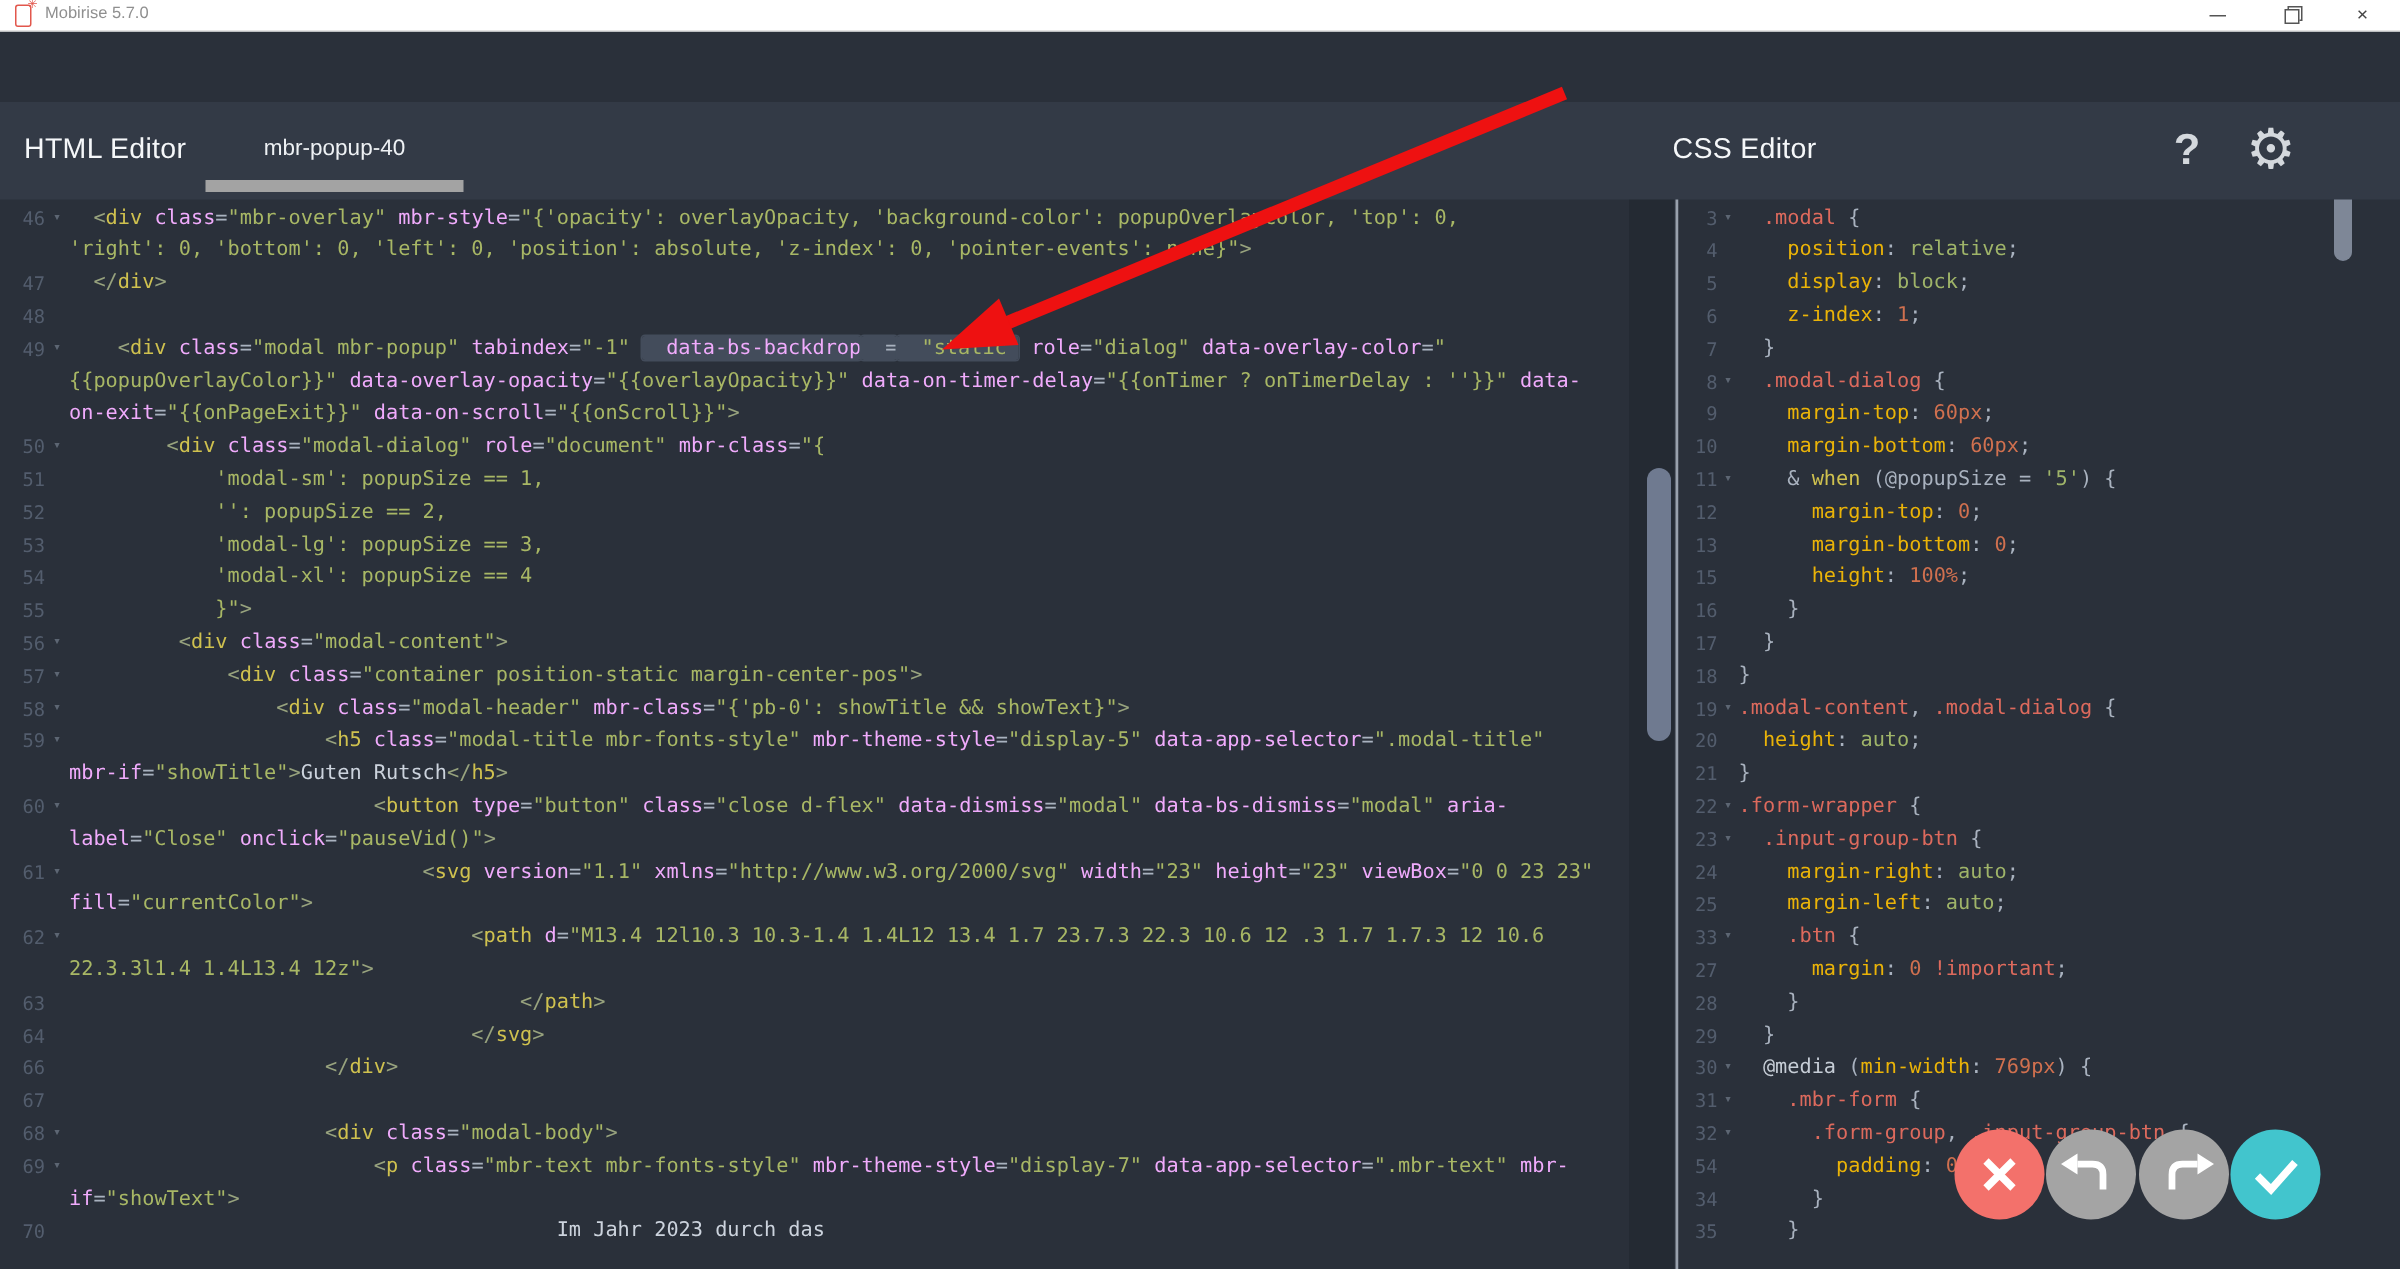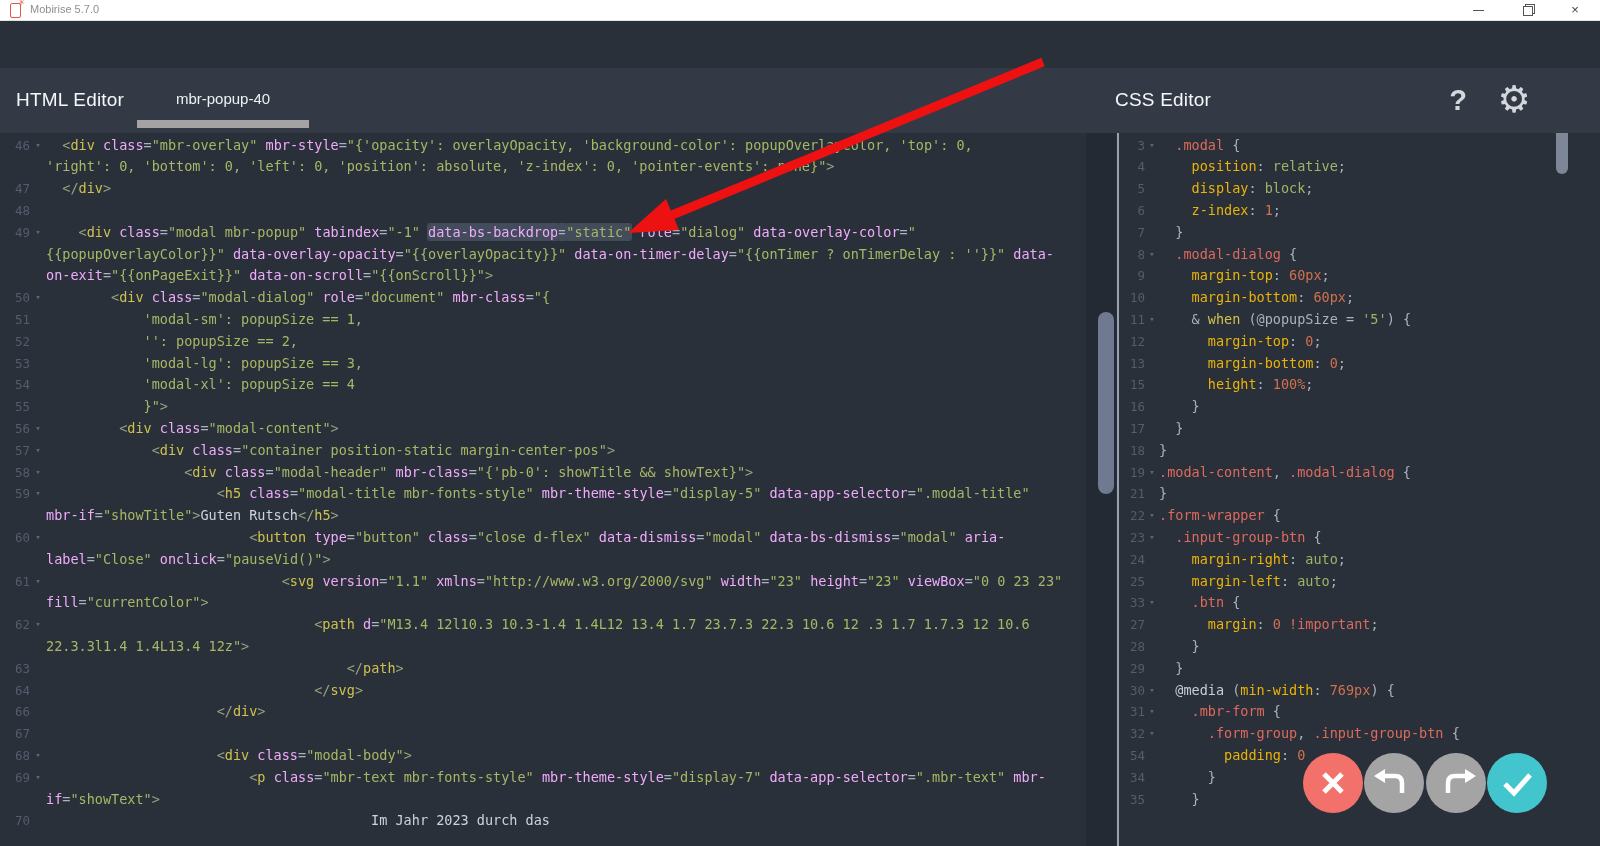--- a/index.html
+++ b/index.html
@@ -35,21 +35,21 @@
   .cm-line{display:flex;align-items:flex-start;}
   .cm-line .gut{flex:0 0 30px;text-align:right;color:#535d6d;font-size:12.5px;line-height:21.8px;user-select:none;}
   .cm-line .fold{flex:0 0 16px;text-align:center;color:#5d6673;font-size:9px;line-height:21.8px;user-select:none;}
   .cm-line .body{flex:1;min-width:0;}
   .seg{white-space:pre;line-height:21.8px;min-height:21.8px;overflow:hidden;}
   #cssEditor .gut{flex-basis:26px;}
   #cssEditor .fold{flex-basis:14px;}
   
   .tk-p{color:#a9b2bf}.tk-b{color:#98a37e}.tk-t{color:#cfc14f}.tk-a{color:#f0abfc}
   .tk-s{color:#a8b765}.tk-x{color:#ccd3dd}
-  .tk-hl{background:#434c5b;border-radius:2px;box-shadow:0 0 0 1px #434c5b;}
+  .tk-hl{background:#434c5b;border-radius:2px;box-shadow:0 0 0 1px #434c5b;padding-left:16px;}
   
   .tk-pb{color:#a9b2bf}.tk-sel{color:#dd6a5d}.tk-prop{color:#eab308}.tk-val{color:#9fb469}
   .tk-num{color:#d0704f}.tk-kw{color:#cfc14f}.tk-kw2{color:#c6cdd6}.tk-var{color:#a9b2bf}.tk-imp{color:#dd6a5d}
   
   .mid-track{position:absolute;left:1086px;top:85px;width:30px;height:761px;background:#242a33;}
   .mid-thumb{position:absolute;left:1098px;top:312px;width:16px;height:182px;border-radius:8px;background:#6f7a90;cursor:pointer;}
   .divider{position:absolute;left:1117px;top:85px;width:2px;height:761px;background:#99a1ad;}
   .right-thumb{position:absolute;left:1556px;top:92px;width:12px;height:82px;border-radius:6px;background:#7e8797;cursor:pointer;}
   
   .fab{position:absolute;top:753px;width:60px;height:60px;border-radius:50%;z-index:40;cursor:pointer;
@@ -401,20 +401,27 @@
       <span class="fold"></span>
       <div class="body">
         <div class="seg"><span class="tk-pb">}</span></div>
       </div>
     </div>
     <div class="cm-line">
       <span class="gut">19</span>
       <span class="fold">▾</span>
       <div class="body">
         <div class="seg"><span class="tk-sel">.modal-content</span><span class="tk-pb">, </span><span class="tk-sel">.modal-dialog</span><span class="tk-pb"> {</span></div>
+      </div>
+    </div>
+    <div class="cm-line">
+      <span class="gut">20</span>
+      <span class="fold"></span>
+      <div class="body">
+        <div class="seg"><span class="tk-pb">  </span><span class="tk-prop">height</span><span class="tk-pb">: </span><span class="tk-val">auto</span><span class="tk-pb">;</span></div>
       </div>
     </div>
     <div class="cm-line">
       <span class="gut">21</span>
       <span class="fold"></span>
       <div class="body">
         <div class="seg"><span class="tk-pb">}</span></div>
       </div>
     </div>
     <div class="cm-line">

